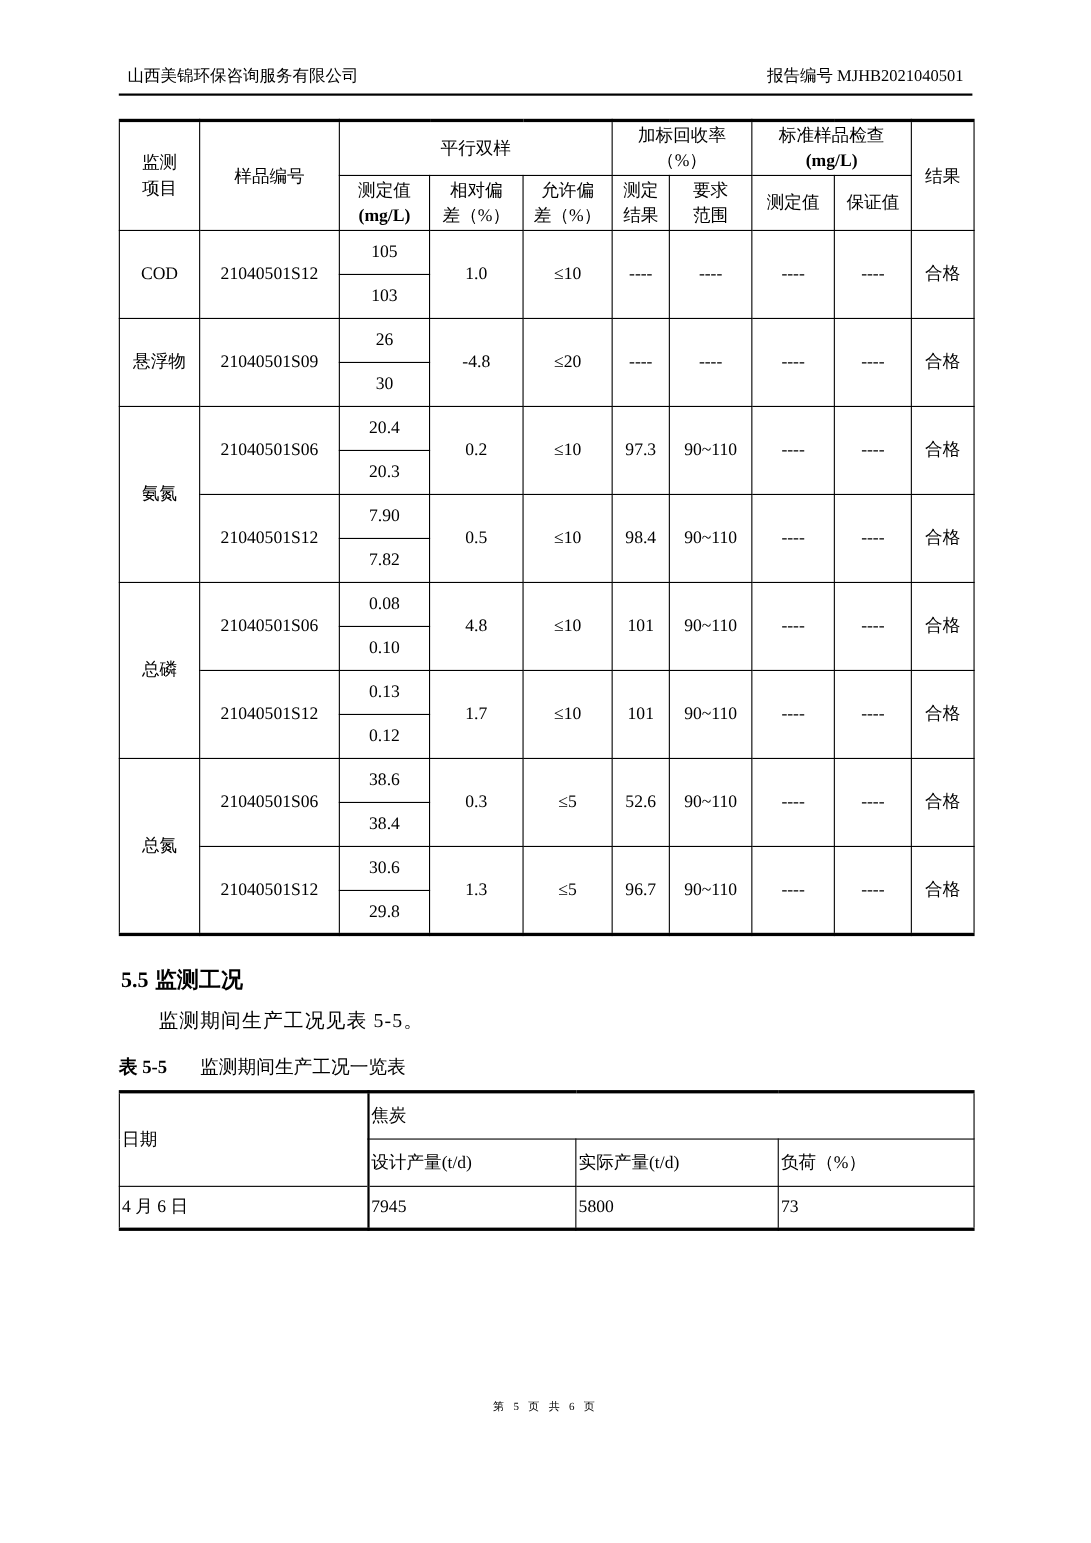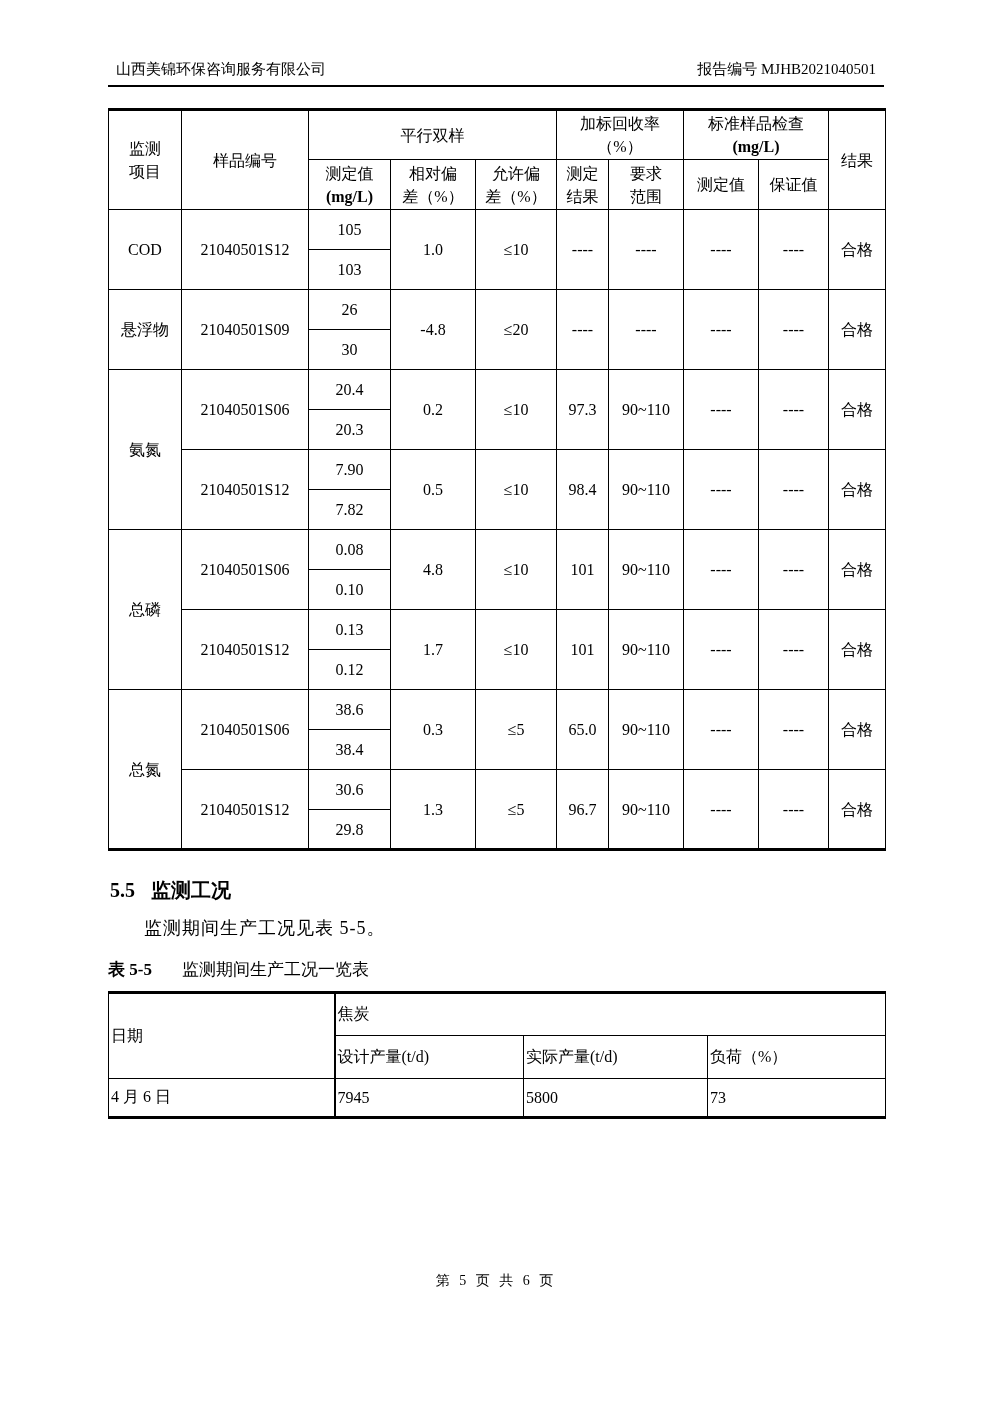--- a/index.html
+++ b/index.html
@@ -37,21 +37,21 @@
     white-space: pre-line;
     line-height: 1.45;
     padding: 1px 2px;
   }
   .qc-table thead tr { height: 50px; }
   .qc-table tbody tr { height: 40px; }
   .latin-bold { font-weight: bold; }
 
   
   .section-heading { margin: 26px 0 0 2px; font-size: 20px; font-weight: bold; }
-  .section-heading .sec-num { font-family: "Liberation Serif", serif; margin-right: 16px; }
+  .section-heading .sec-num { font-family: "Liberation Serif", serif; margin-right: 6px; }
   .body-paragraph { margin-top: 12px; font-size: 18px; text-indent: 2em; letter-spacing: 1px; }
   .table-caption { margin-top: 18px; text-align: left; font-size: 17px; }
   .table-caption .cap-label { font-weight: bold; margin-right: 30px; }
 
   
   .prod-table {
     margin-top: 10px;
     border-top: 3px solid #000;
     border-bottom: 3px solid #000;
     border-left: 1px solid #000;
@@ -63,21 +63,21 @@
     text-align: left; vertical-align: middle;
     padding: 2px;
   }
   .prod-table tr { height: 43px; }
   .prod-table tr.data-row { height: 39px; }
   .thick-right { border-right: 2.5px solid #000 !important; }
 
   
   .page-footer {
     position: absolute; left: 0; right: 0; top: 1272px;
-    text-align: center; font-size: 14px; letter-spacing: 3px;
+    text-align: center; font-size: 10px; letter-spacing: 3px;
   }
 </style>
 </head>
 <body>
 
 <div class="page">
 
   <div class="doc-header">
     <span>山西美锦环保咨询服务有限公司</span>
     <span>报告编号 MJHB2021040501</span>
@@ -208,21 +208,21 @@
         </tr>
         <tr>
           <td>0.12</td>
         </tr>
         <tr>
           <td rowspan="4">总氮</td>
           <td rowspan="2">21040501S06</td>
           <td>38.6</td>
           <td rowspan="2">0.3</td>
           <td rowspan="2">≤5</td>
-          <td rowspan="2">65.0</td>
+          <td rowspan="2">52.6</td>
           <td rowspan="2">90~110</td>
           <td rowspan="2">----</td>
           <td rowspan="2">----</td>
           <td rowspan="2">合格</td>
         </tr>
         <tr>
           <td>38.4</td>
         </tr>
         <tr>
           <td rowspan="2">21040501S12</td>

